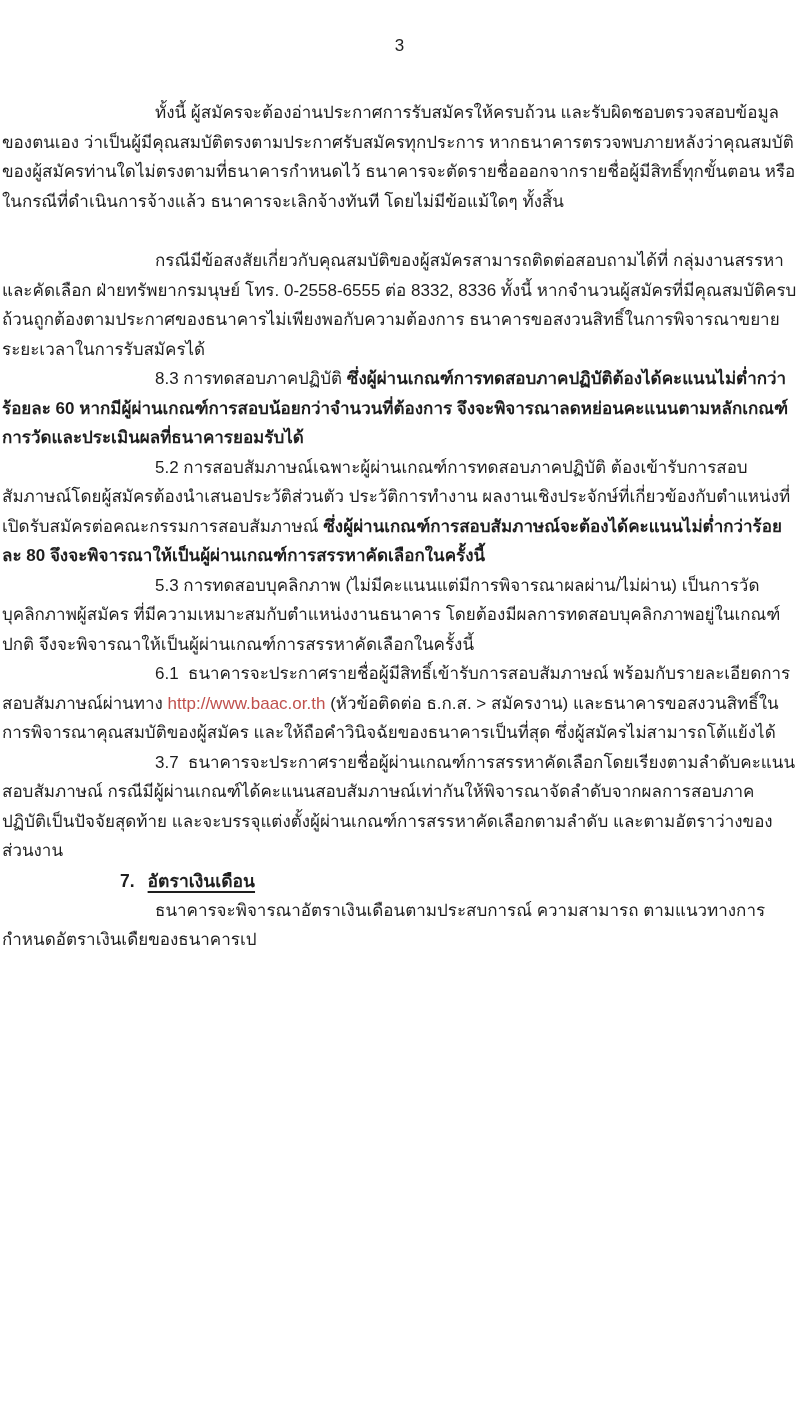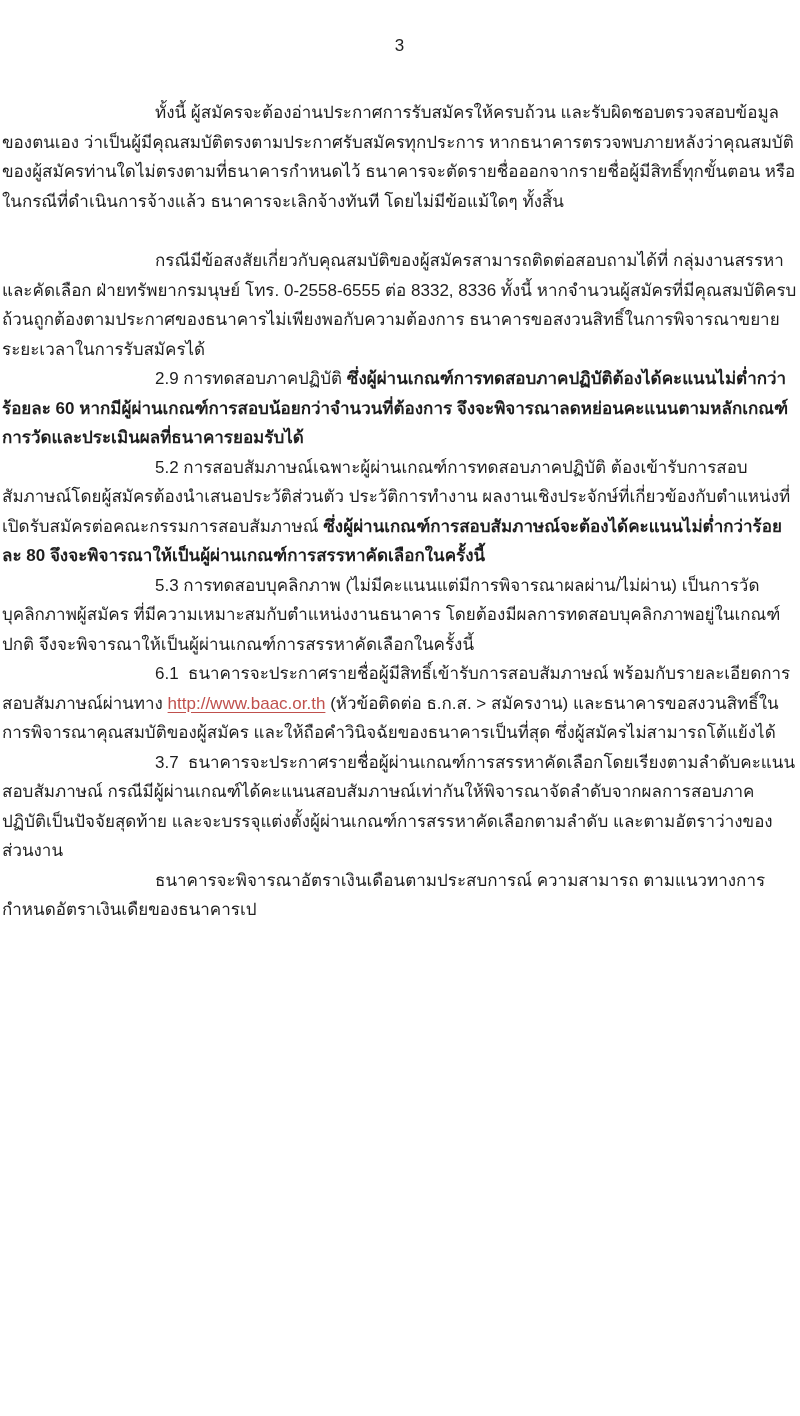--- a/index.html
+++ b/index.html
@@ -39,45 +39,45 @@
   }
   .h-num { margin-right: 13px; }
   .h-title {
     text-decoration: underline;
     text-underline-offset: 4px;
     text-decoration-thickness: 1.5px;
   }
   .bold-run { font-weight: bold; }
   .doc-link {
     color: #c0504d;
-    text-decoration: underline;
     text-underline-offset: 3px;
     cursor: pointer;
   }
 </style>
 </head>
 <body>
 
 <div class="page">
 
   <div class="page-number">3</div>
 
   <p class="indent mt-p1">ทั้งนี้ ผู้สมัครจะต้องอ่านประกาศการรับสมัครให้ครบถ้วน และรับผิดชอบตรวจสอบ​ข้อมูลของตนเอง ว่าเป็นผู้มีคุณสมบัติตรงตามประกาศรับสมัครทุกประการ หากธนาคารตรวจพบภายหลังว่า​คุณสมบัติของผู้สมัครท่านใดไม่ตรงตามที่ธนาคารกำหนดไว้ ธนาคารจะตัดรายชื่อออกจากรายชื่อผู้มีสิทธิ์​ทุกขั้นตอน หรือในกรณีที่ดำเนินการจ้างแล้ว ธนาคารจะเลิกจ้างทันที โดยไม่มีข้อแม้ใดๆ ทั้งสิ้น</p>
 
   <p class="indent mt-p2">กรณีมีข้อสงสัยเกี่ยวกับคุณสมบัติของผู้สมัครสามารถติดต่อสอบถามได้ที่ กลุ่มงานสรรหา​และคัดเลือก ฝ่ายทรัพยากรมนุษย์ โทร. 0-2558-6555 ต่อ 8332, 8336 ทั้งนี้ หากจำนวนผู้สมัครที่มีคุณสมบัติครบถ้วน​ถูกต้องตามประกาศของธนาคารไม่เพียงพอกับความต้องการ ธนาคารขอสงวนสิทธิ์ในการพิจารณาขยายระยะเวลา​ในการรับสมัครได้</p>
 
 
-  <p class="indent"><span>2.9 การทดสอบภาคปฏิบัติ </span><span class="bold-run">ซึ่งผู้ผ่านเกณฑ์การทดสอบภาคปฏิบัติต้องได้คะแนน​ไม่ต่ำกว่าร้อยละ 60 หากมีผู้ผ่านเกณฑ์การสอบน้อยกว่าจำนวนที่ต้องการ จึงจะพิจารณาลดหย่อนคะแนน​ตามหลักเกณฑ์การวัดและประเมินผลที่ธนาคารยอมรับได้</span></p>
+  <p class="indent"><span>8.3 การทดสอบภาคปฏิบัติ </span><span class="bold-run">ซึ่งผู้ผ่านเกณฑ์การทดสอบภาคปฏิบัติต้องได้คะแนน​ไม่ต่ำกว่าร้อยละ 60 หากมีผู้ผ่านเกณฑ์การสอบน้อยกว่าจำนวนที่ต้องการ จึงจะพิจารณาลดหย่อนคะแนน​ตามหลักเกณฑ์การวัดและประเมินผลที่ธนาคารยอมรับได้</span></p>
 
   <p class="indent"><span>5.2 การสอบสัมภาษณ์เฉพาะผู้ผ่านเกณฑ์การทดสอบภาคปฏิบัติ ต้องเข้ารับการสอบสัมภาษณ์​โดยผู้สมัครต้องนำเสนอประวัติส่วนตัว ประวัติการทำงาน ผลงานเชิงประจักษ์ที่เกี่ยวข้องกับตำแหน่งที่เปิดรับสมัคร​ต่อคณะกรรมการสอบสัมภาษณ์ </span><span class="bold-run">ซึ่งผู้ผ่านเกณฑ์การสอบสัมภาษณ์จะต้องได้คะแนนไม่ต่ำกว่าร้อยละ 80 จึงจะพิจารณาให้เป็นผู้ผ่านเกณฑ์การสรรหาคัดเลือกในครั้งนี้</span></p>
 
 
   <p class="indent">5.3 การทดสอบบุคลิกภาพ (ไม่มีคะแนนแต่มีการพิจารณาผลผ่าน/ไม่ผ่าน) เป็นการวัดบุคลิกภาพ​ผู้สมัคร ที่มีความเหมาะสมกับตำแหน่งงานธนาคาร โดยต้องมีผลการทดสอบบุคลิกภาพอยู่ในเกณฑ์ปกติ จึงจะพิจารณา​ให้เป็นผู้ผ่านเกณฑ์การสรรหาคัดเลือกในครั้งนี้</p>
 
 
   <p class="indent"><span>6.1  ธนาคารจะประกาศรายชื่อผู้มีสิทธิ์เข้ารับการสอบสัมภาษณ์ พร้อมกับรายละเอียด​การสอบสัมภาษณ์ผ่านทาง </span><a class="doc-link">http://www.baac.or.th</a><span> (หัวข้อติดต่อ ธ.ก.ส. &gt; สมัครงาน) และธนาคาร​ขอสงวนสิทธิ์ในการพิจารณาคุณสมบัติของผู้สมัคร และให้ถือคำวินิจฉัยของธนาคารเป็นที่สุด ซึ่งผู้สมัคร​ไม่สามารถโต้แย้งได้</span></p>
 
   <p class="indent">3.7  ธนาคารจะประกาศรายชื่อผู้ผ่านเกณฑ์การสรรหาคัดเลือกโดยเรียงตามลำดับ​คะแนนสอบสัมภาษณ์ กรณีมีผู้ผ่านเกณฑ์ได้คะแนนสอบสัมภาษณ์เท่ากันให้พิจารณาจัดลำดับจากผลการสอบ​ภาคปฏิบัติเป็นปัจจัยสุดท้าย และจะบรรจุแต่งตั้งผู้ผ่านเกณฑ์การสรรหาคัดเลือกตามลำดับ และตามอัตราว่าง​ของส่วนงาน</p>
 
+  <h2 class="heading mt-sec"><span class="h-num">7.</span><span class="h-title">อัตราเงินเดือน</span></h2>
 
   <p class="indent">ธนาคารจะพิจารณาอัตราเงินเดือนตามประสบการณ์ ความสามารถ ตามแนวทางการกำหนด​อัตราเงินเดืยของธนาคารเป</p>
 
 </div>
 
 </body></html>

